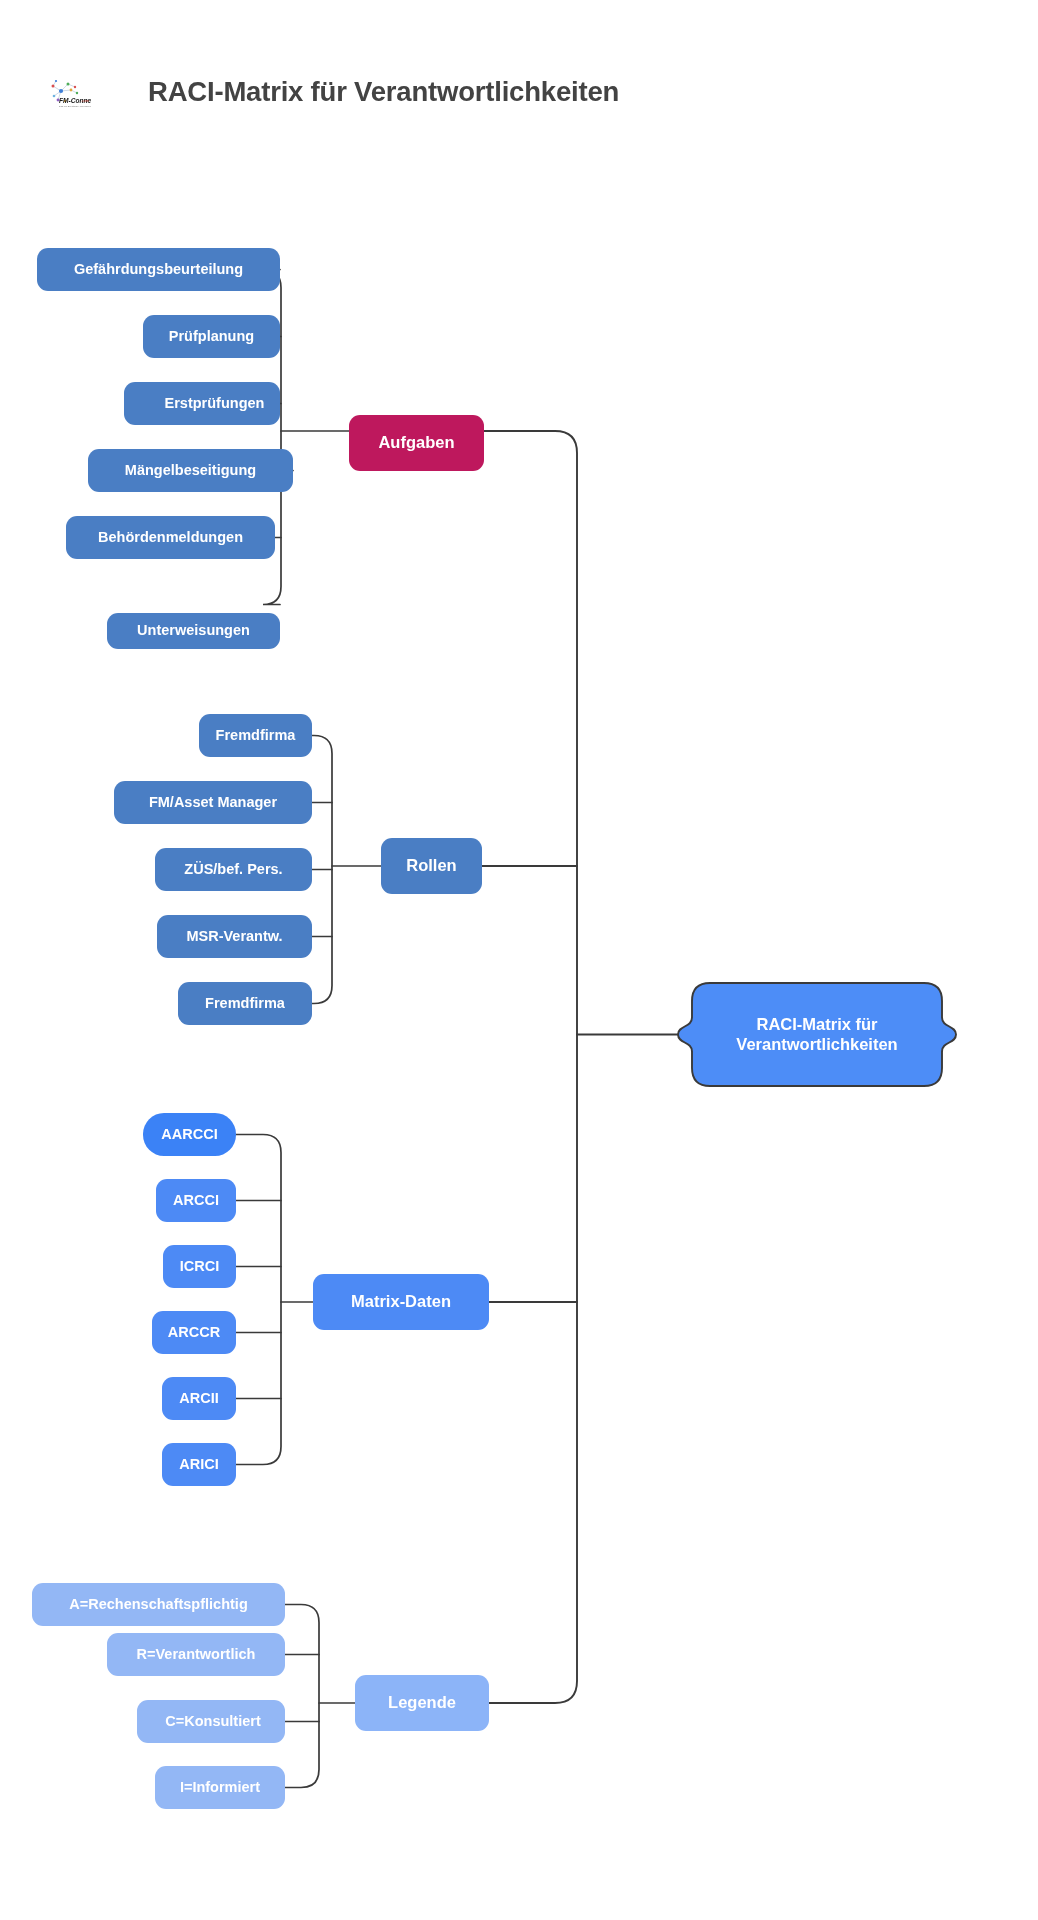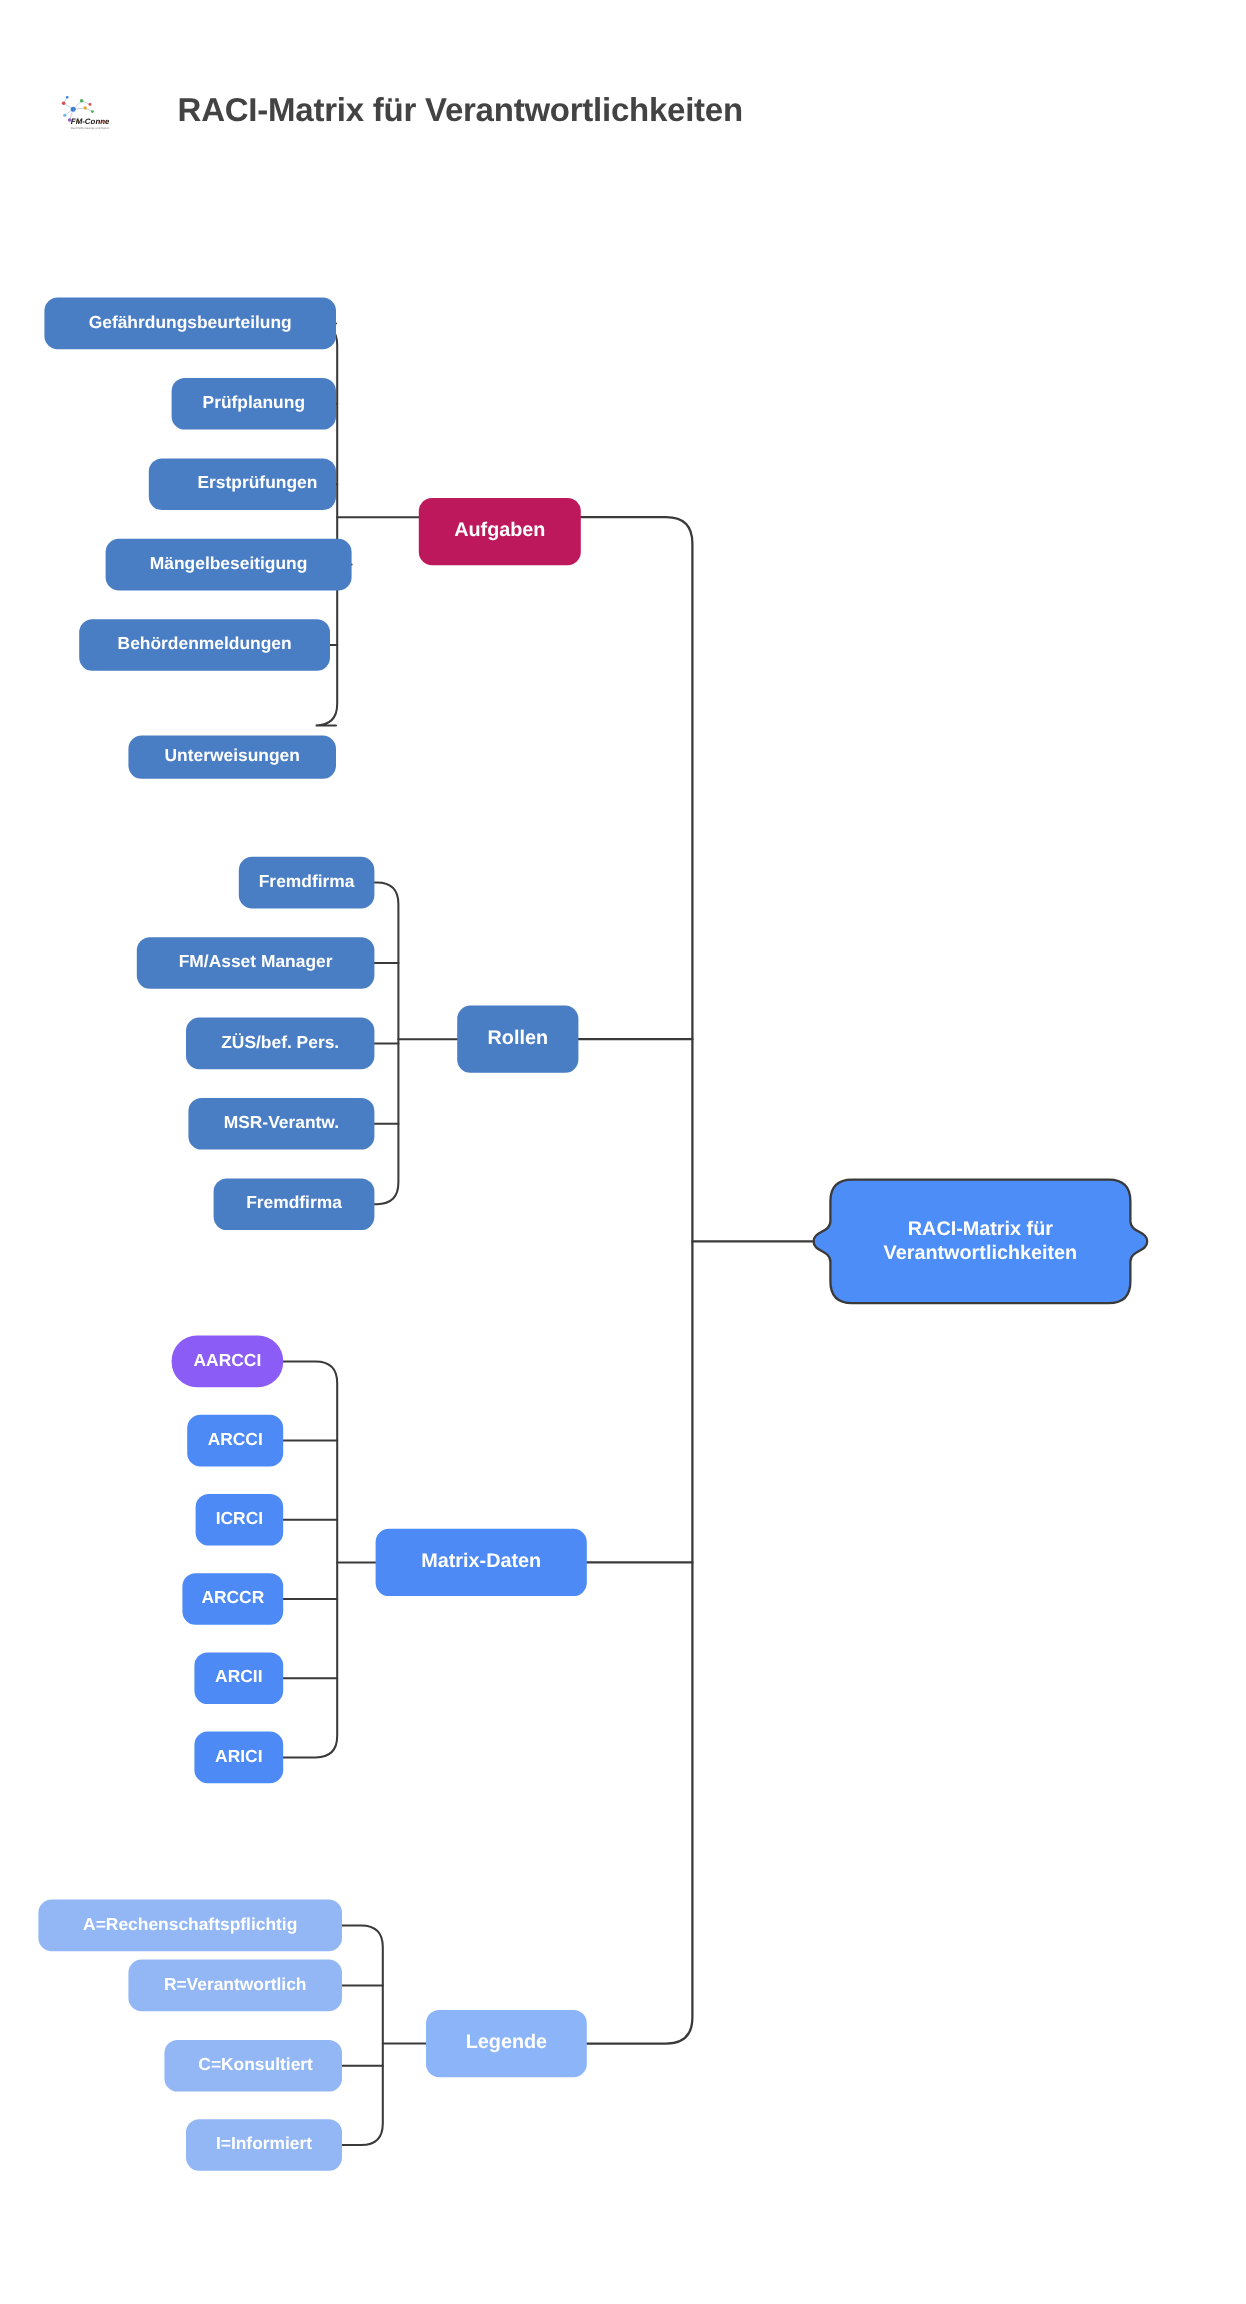--- a/index.html
+++ b/index.html
@@ -150,21 +150,21 @@
       </div>
       <div class="node leaf" style="left: 155px; top: 848px; width: 157px; height: 43px; background: rgb(74, 126, 196);">
         <span>ZÜS/bef. Pers.</span>
       </div>
       <div class="node leaf" style="left: 157px; top: 915px; width: 155px; height: 43px; background: rgb(74, 126, 196);">
         <span>MSR-Verantw.</span>
       </div>
       <div class="node leaf" style="left: 178px; top: 982px; width: 134px; height: 43px; background: rgb(74, 126, 196);">
         <span>Fremdfirma</span>
       </div>
-      <div class="node leaf" style="left: 143px; top: 1113px; width: 93px; height: 43px; background: #8b5cf6; border-radius: 21px;">
+      <div class="node leaf" style="left: 143px; top: 1113px; width: 93px; height: 43px; background: #3b82f6; border-radius: 21px;">
         <span>AARCCI</span>
       </div>
       <div class="node leaf" style="left: 156px; top: 1179px; width: 80px; height: 43px; background: rgb(77, 138, 245);">
         <span>ARCCI</span>
       </div>
       <div class="node leaf" style="left: 163px; top: 1245px; width: 73px; height: 43px; background: rgb(77, 138, 245);">
         <span>ICRCI</span>
       </div>
       <div class="node leaf" style="left: 152px; top: 1311px; width: 84px; height: 43px; background: rgb(77, 138, 245);">
         <span>ARCCR</span>

